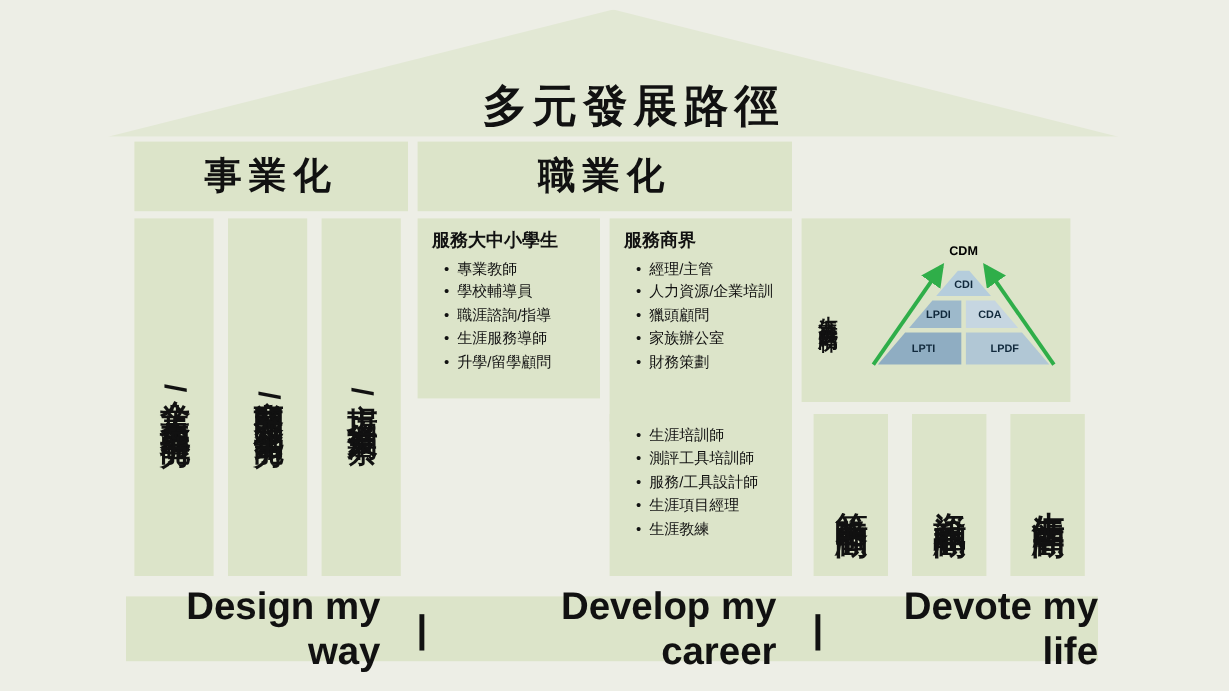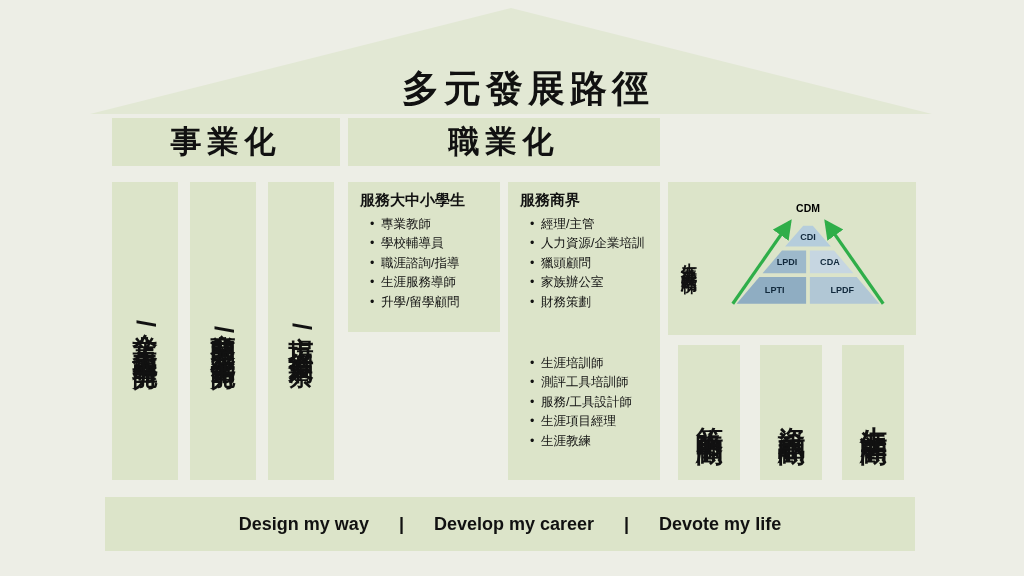--- a/index.html
+++ b/index.html
@@ -26,21 +26,21 @@
     position:absolute;left:90px;top:8px;width:842px;height:106px;
     background:var(--roof);
     clip-path:polygon(50% 0,100% 100%,0 100%);
   }
   .title{
     position:absolute;top:48px;left:0;width:100%;
     margin:16px;text-align:center;
     font-size:37px;font-weight:700;letter-spacing:5px;
   }
   .hdr{
-    position:absolute;top:118px;height:48px;
+    position:absolute;top:118px;height:58px;
     background:var(--box);
     display:flex;align-items:center;justify-content:center;
     font-size:31px;font-weight:700;letter-spacing:6px;
   }
   .hdr-left{left:112px;width:228px;}
   .hdr-mid{left:348px;width:312px;}
   .hdr-right{left:668px;width:244px;}
 
   .vbox{
     position:absolute;background:var(--box);
@@ -66,21 +66,21 @@
   .bullets{list-style:none;margin:0;padding:0 0 0 10px;}
   .bullets li{
     font-size:12.5px;line-height:1.55;white-space:nowrap;
     position:relative;padding-left:11px;
   }
   .bullets li::before{
     content:"•";position:absolute;left:0;top:0;
   }
 
   .ladder-box{
-    position:absolute;left:668px;top:182px;width:248px;height:153px;
+    position:absolute;left:668px;top:182px;width:224px;height:153px;
     background:var(--box);
     display:flex;align-items:center;
     padding:6px 4px 6px 10px;
   }
   .ladder-label{
     writing-mode:vertical-rl;text-orientation:mixed;
     font-size:16px;font-weight:700;letter-spacing:3px;
     flex:0 0 auto;margin-right:4px;
   }
   .pyramid-wrap{flex:1 1 auto;height:100%;display:flex;align-items:center;justify-content:center;}
@@ -102,21 +102,21 @@
   .arrow-head{fill:var(--arrow);}
 
   .cbox{top:345px;height:135px;width:62px;}
   .cbox span{font-size:27px;letter-spacing:4px;}
   .c1{left:678px;} .c2{left:760px;} .c3{left:842px;}
 
   .footer{
     position:absolute;left:105px;top:497px;width:810px;height:54px;
     background:var(--box);
     display:flex;align-items:center;justify-content:center;
-    font-size:18px;font-weight:700;
+    font-size:32px;font-weight:700;text-align:right;
   }
   .footer .sep{margin:0 30px;font-weight:700;}
 </style>
 </head>
 <body>
 
 <div class="stage">
 
   <div class="roof"></div>
   <h1 class="title">多元發展路徑</h1>

